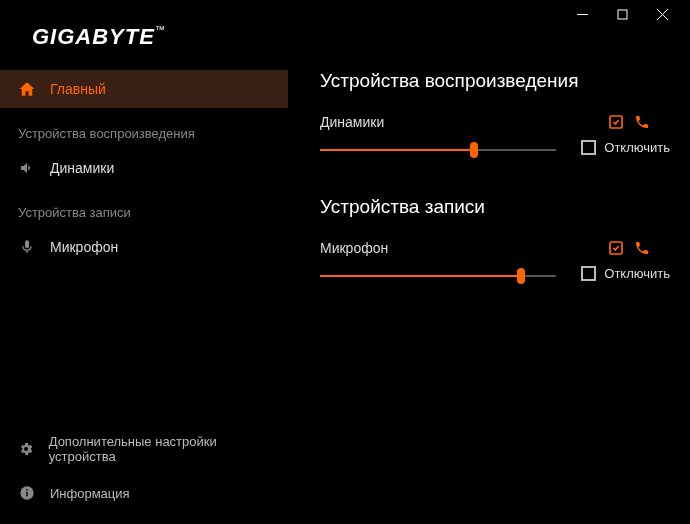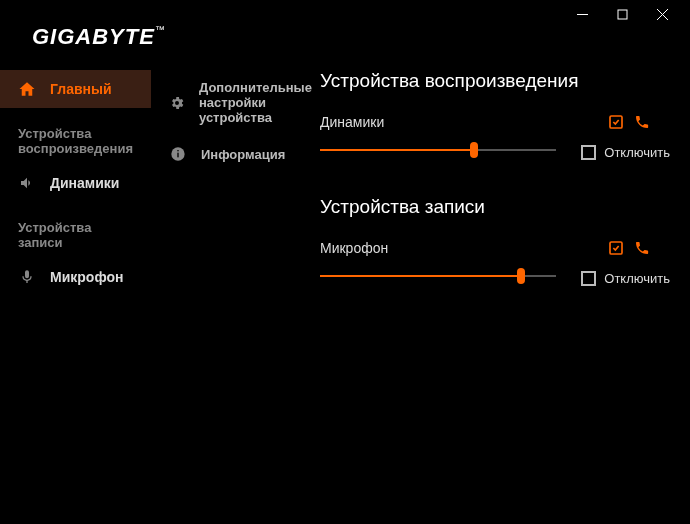--- a/index.html
+++ b/index.html
@@ -50,22 +50,21 @@
       font-style: normal;
     }
     .content {
       display: flex;
       height: calc(100% - 28px);
     }
     .sidebar {
       width: 288px;
       padding-top: 42px;
       display: flex;
-      flex-direction: row;
-      font-weight: bold;
+      flex-direction: column;
     }
     .sidebar-main {
       flex: 1;
     }
     .nav-item {
       display: flex;
       align-items: center;
       padding: 10px 18px;
       gap: 14px;
       cursor: pointer;
@@ -142,21 +141,21 @@
       height: 16px;
       color: #ff6600;
     }
     .phone-icon {
       width: 16px;
       height: 16px;
       color: #ff6600;
     }
     .slider-row {
       display: flex;
-      align-items: flex-end;
+      align-items: flex-start;
       gap: 25px;
     }
     .slider-container {
       flex: 1;
       position: relative;
       height: 20px;
       display: flex;
       align-items: center;
     }
     .slider-track {

